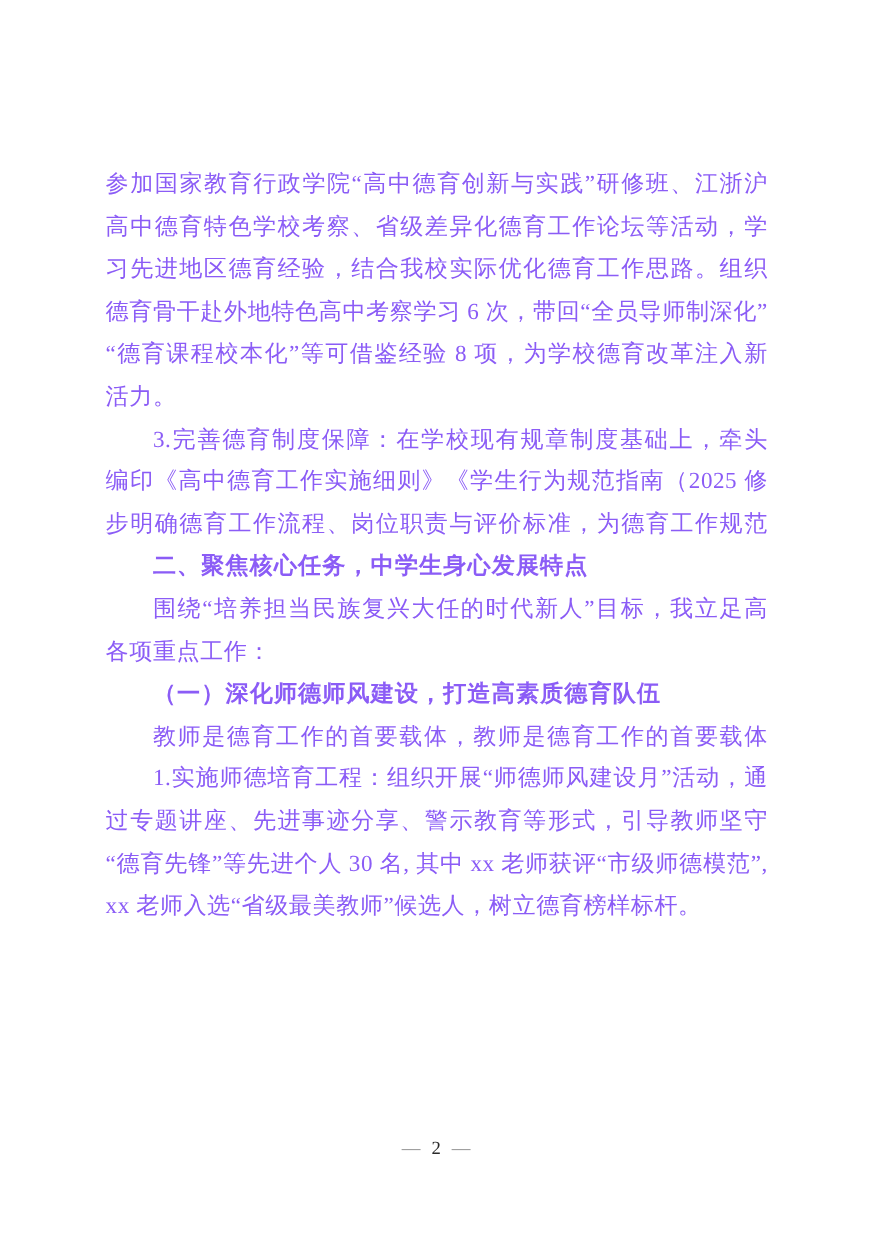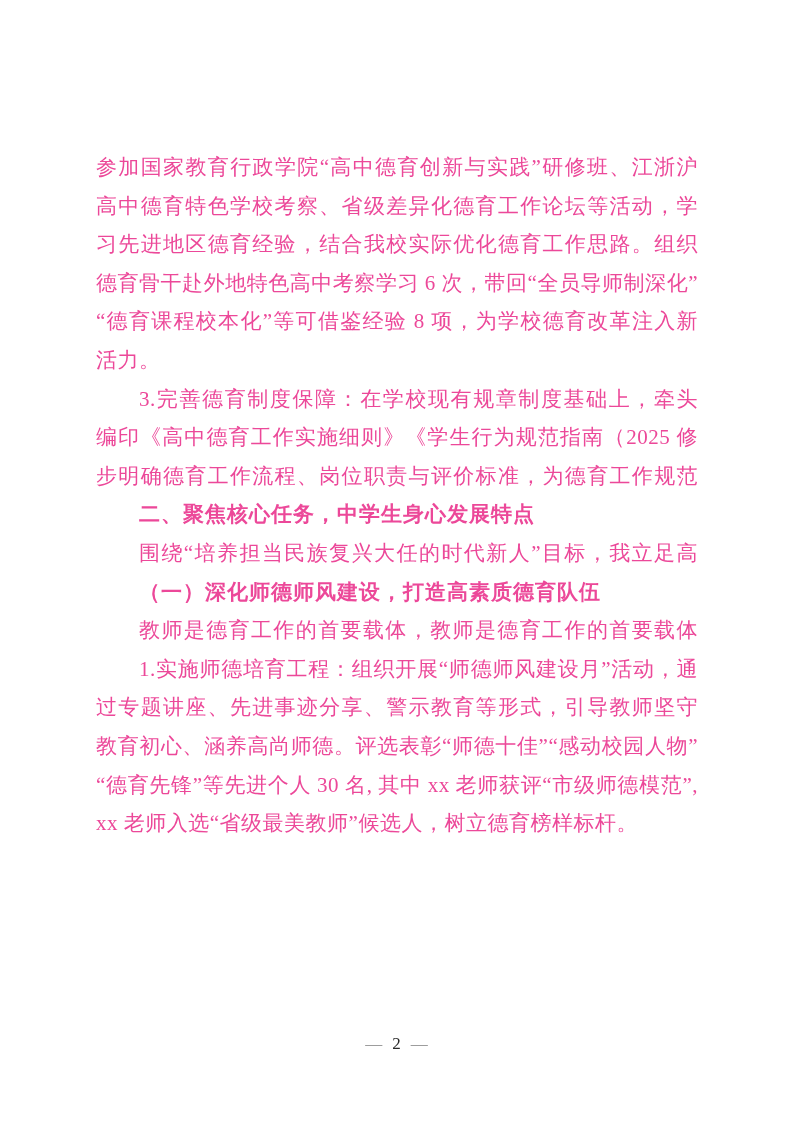--- a/index.html
+++ b/index.html
@@ -15,21 +15,21 @@
     overflow: hidden;
     font-family: "Liberation Serif", "DejaVu Serif", serif;
   }
   .doc-body {
     position: absolute;
     left: 96px;
     top: 148px;
     width: 602px;
     font-size: 21px;
     line-height: 38.6px;
-    color: #ec4899;
+    color: #8b5cf6;
     letter-spacing: 0.5px;
   }
   .line {
     height: 38.6px;
     overflow: hidden;
     text-align: justify;
     text-align-last: left;
   }
   .line.fill {
     text-align-last: justify;
@@ -67,24 +67,24 @@
       <div class="line fill">高中德育特色学校考察、省级差异化德育工作论坛等活动，学</div>
       <div class="line fill">习先进地区德育经验，结合我校实际优化德育工作思路。组织</div>
       <div class="line fill">德育骨干赴外地特色高中考察学习 6 次，带回“全员导师制深化”</div>
       <div class="line fill">“德育课程校本化”等可借鉴经验 8 项，为学校德育改革注入新</div>
       <div class="line">活力。</div>
       <div class="line fill indent">3.完善德育制度保障：在学校现有规章制度基础上，牵头</div>
       <div class="line fill">编印《高中德育工作实施细则》《学生行为规范指南（2025 修</div>
       <div class="line fill">步明确德育工作流程、岗位职责与评价标准，为德育工作规范</div>
       <div class="line indent bold">二、聚焦核心任务，中学生身心发展特点</div>
       <div class="line fill indent">围绕“培养担当民族复兴大任的时代新人”目标，我立足高</div>
+      <div class="line">各项重点工作：</div>
       <div class="line indent bold">（一）深化师德师风建设，打造高素质德育队伍</div>
       <div class="line fill indent">教师是德育工作的首要载体，教师是德育工作的首要载体</div>
       <div class="line fill indent">1.实施师德培育工程：组织开展“师德师风建设月”活动，通</div>
       <div class="line fill">过专题讲座、先进事迹分享、警示教育等形式，引导教师坚守</div>
-      <div class="line fill">教育初心、涵养高尚师德。评选表彰“师德十佳”“感动校园人物”</div>
       <div class="line fill">“德育先锋”等先进个人 30 名, 其中 xx 老师获评“市级师德模范”,</div>
       <div class="line">xx 老师入选“省级最美教师”候选人，树立德育榜样标杆。</div>
     </div>
   <div class="footer">
     <span class="dash">—</span><span class="num">2</span><span class="dash">—</span>
   </div>
 </div>
 
 </body></html>

